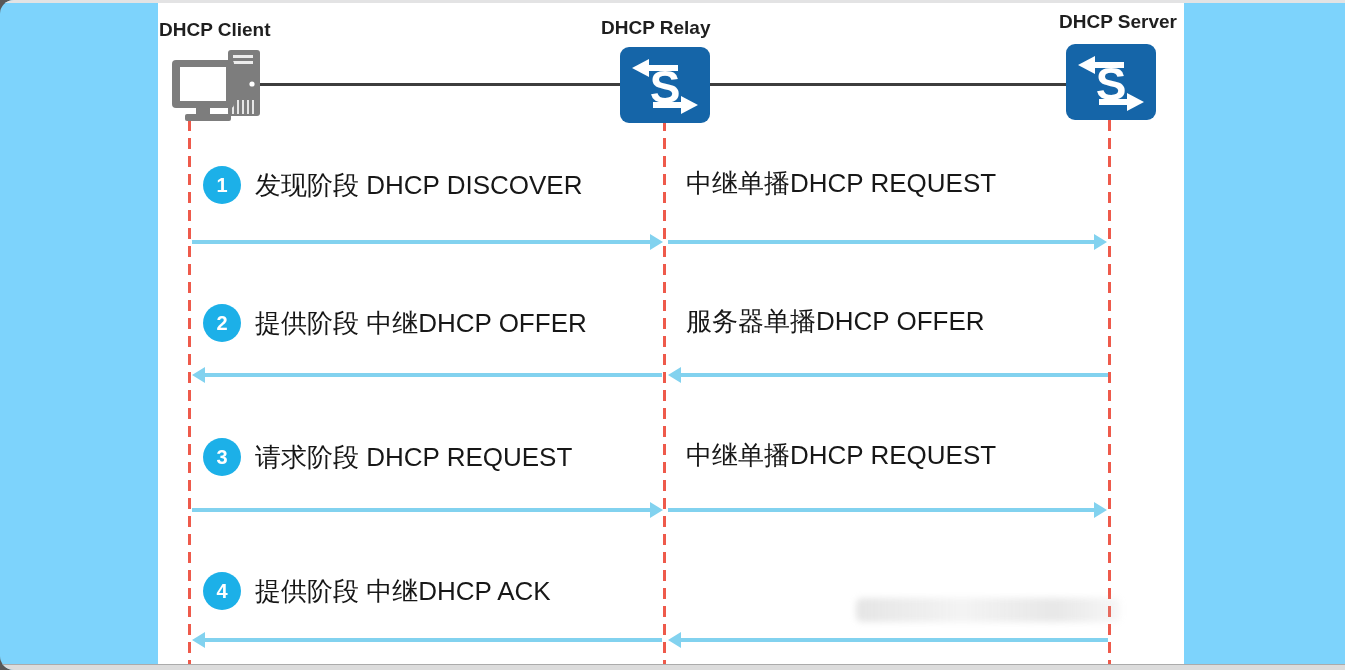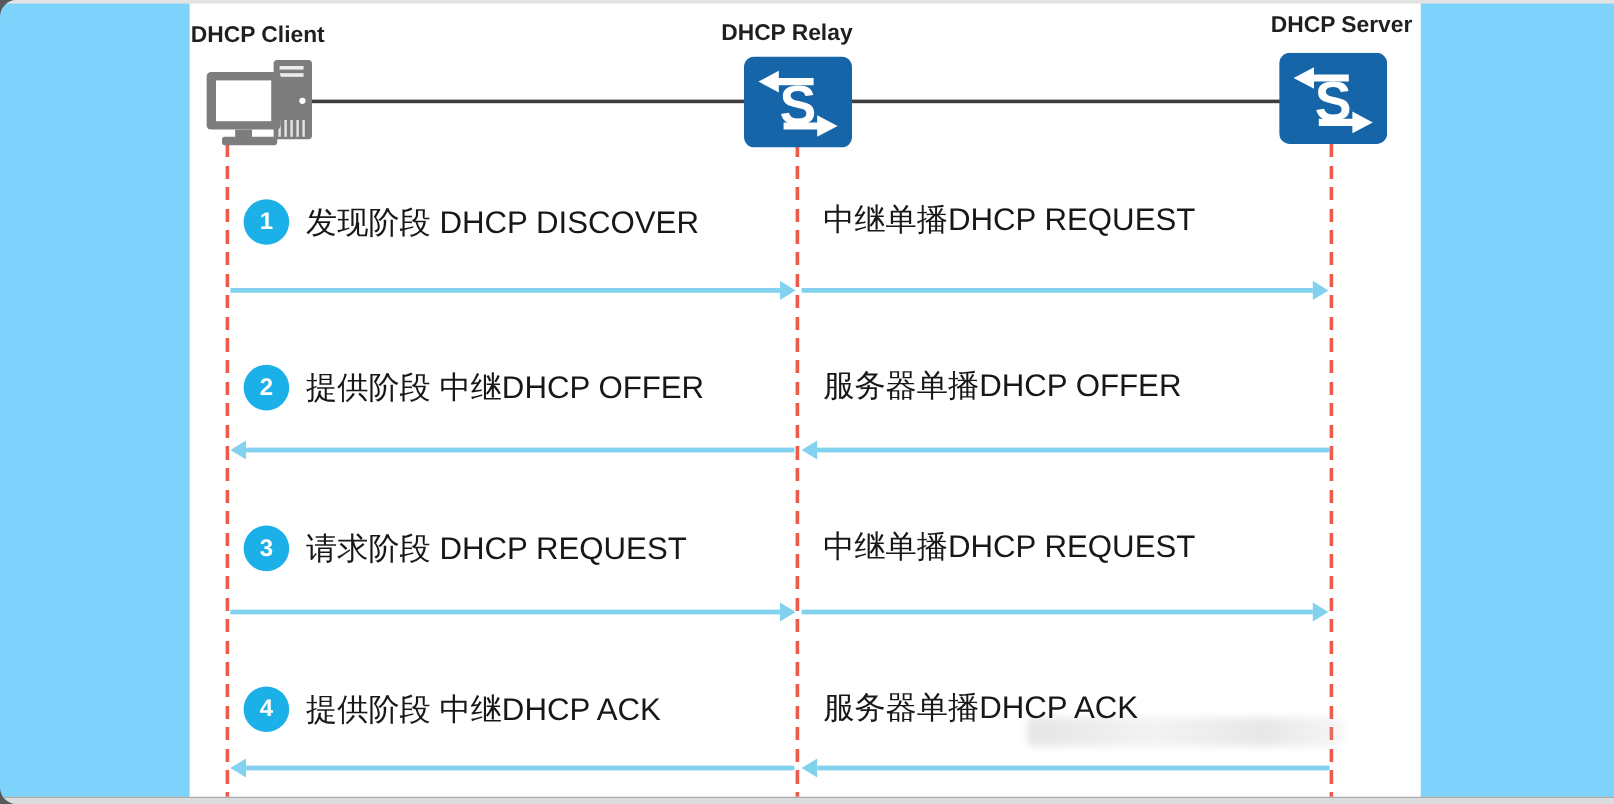--- a/index.html
+++ b/index.html
@@ -117,19 +117,18 @@
   <div class="arrow left" style="left:681px;top:373px;width:427px;"></div>
 
   <div class="badge" style="left:203px;top:438px;">3</div>
   <div class="step-text" style="left:255px;top:440px;">请求阶段 DHCP REQUEST</div>
   <div class="step-text" style="left:686px;top:438px;">中继单播DHCP REQUEST</div>
   <div class="arrow right" style="left:192px;top:508px;width:458px;"></div>
   <div class="arrow right" style="left:668px;top:508px;width:426px;"></div>
 
   <div class="badge" style="left:203px;top:572px;">4</div>
   <div class="step-text" style="left:255px;top:574px;">提供阶段 中继DHCP ACK</div>
-  <div class="step-text" style="left:686px;top:572px;">服务器单播DHCP ACK</div>
   <div class="arrow left" style="left:205px;top:638px;width:457px;"></div>
   <div class="arrow left" style="left:681px;top:638px;width:427px;"></div>
 
   <div class="smudge"></div>
   <div class="bottom-strip"></div>
 </div>
 
 </body></html>

